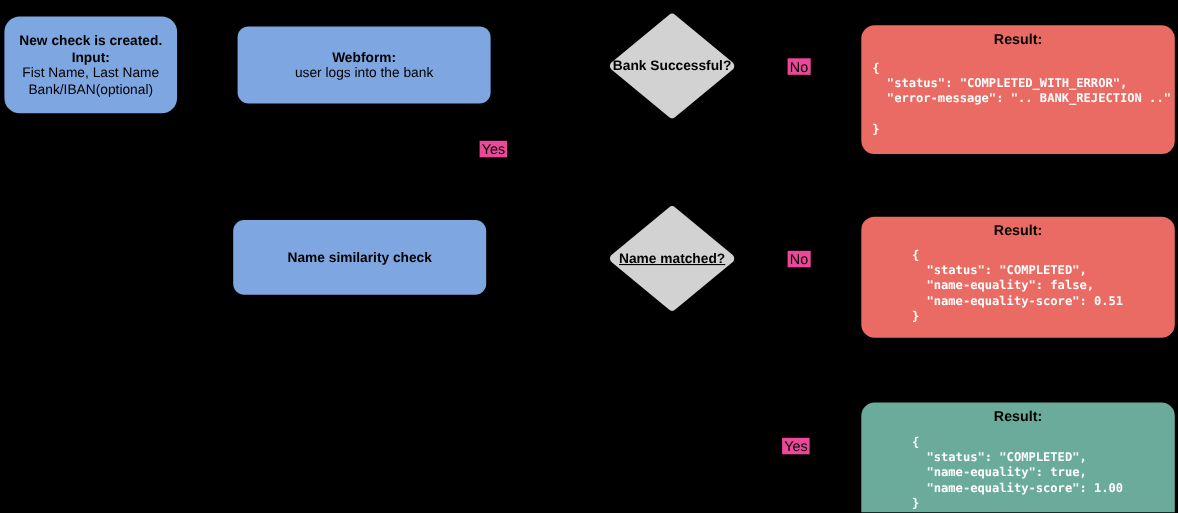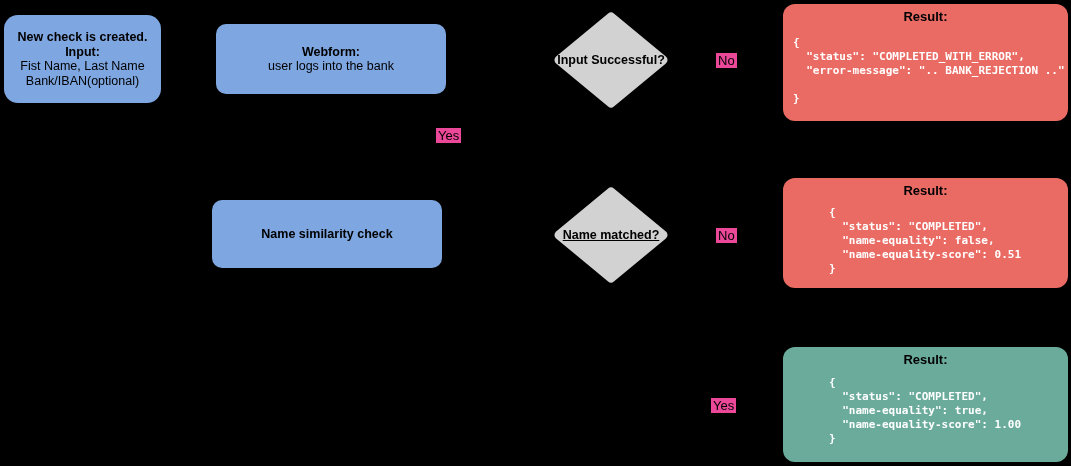--- a/index.html
+++ b/index.html
@@ -64,20 +64,21 @@
   .el-no2  { left: 716px; top: 228px; }
   .el-yes2 { left: 711px; top: 398px; }
 
   .result {
     position: absolute;
     left: 783px;
     width: 285px;
     box-sizing: border-box;
     border-radius: 12px;
     padding: 5px 8px 0 8px;
+    margin-top: 19px;
   }
   .result .heading {
     text-align: center;
     font-weight: bold;
     font-size: 13px;
     color: #000;
   }
   .result pre {
     margin: 0;
     color: #ffffff;
@@ -106,21 +107,21 @@
   </div>
 
   <div class="node process n-webform">
     <div class="title">Webform:</div>
     <div class="body">user logs into the bank</div>
   </div>
 
   <svg class="diamond-svg d-login" width="116" height="98" aria-hidden="true">
     <polygon points="58,6 110,49 58,92 6,49"></polygon>
   </svg>
-  <div class="diamond-label dl-login">Input Successful?</div>
+  <div class="diamond-label dl-login">Bank Successful?</div>
 
   <span class="edge-label el-no1">No</span>
   <span class="edge-label el-yes1">Yes</span>
 
   <div class="result r-error1">
     <div class="heading">Result:</div>
     <pre>{
   "status": "COMPLETED_WITH_ERROR",
   "error-message": ".. BANK_REJECTION .."
 

